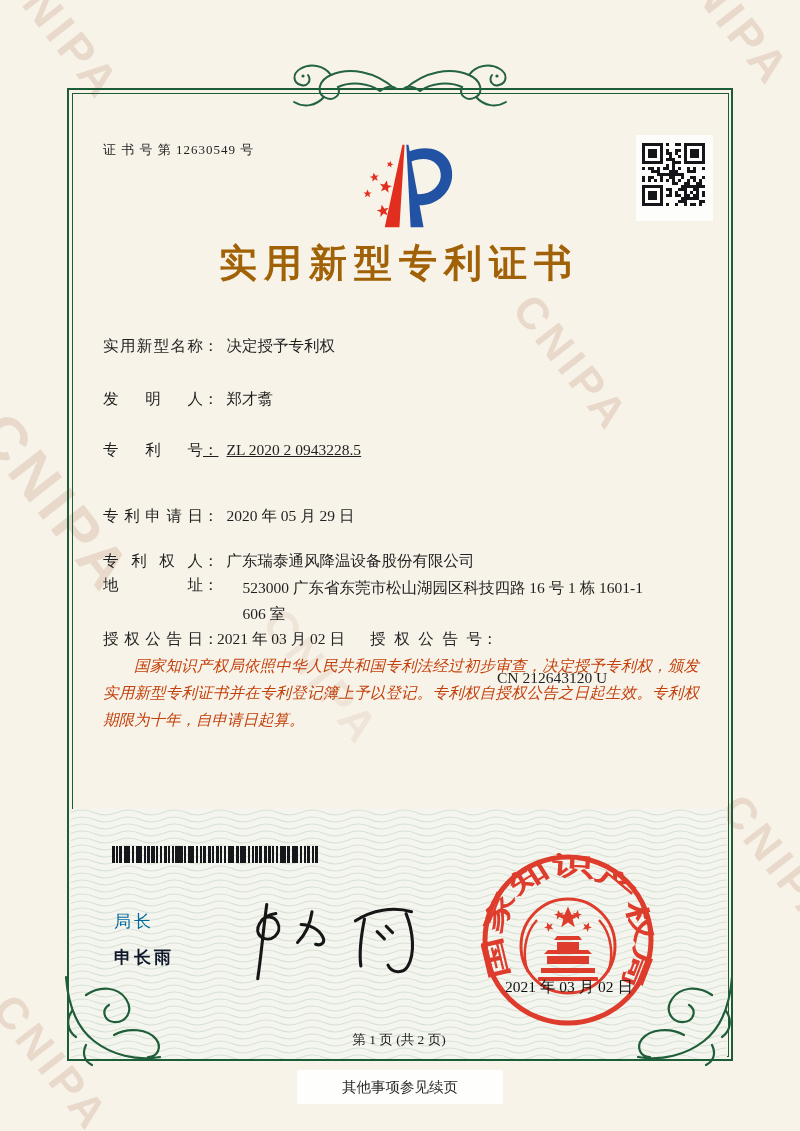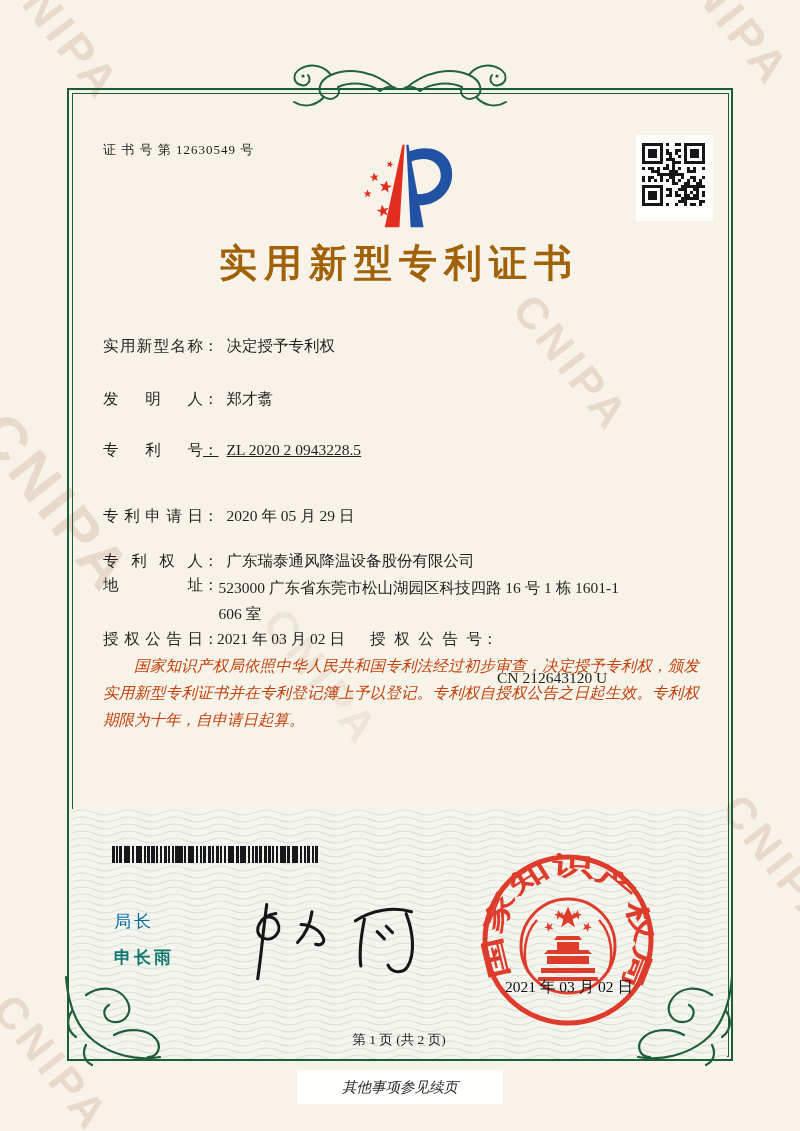--- a/index.html
+++ b/index.html
@@ -15,42 +15,42 @@
   .waves{position:absolute;left:71px;top:809px;width:656px;height:250px;}
   .cert-no{position:absolute;left:103px;top:141px;font-size:13px;letter-spacing:1px;}
   .qr-patch{position:absolute;left:636px;top:135px;width:77px;height:86px;background:#fdfdfb;}
   .qr{position:absolute;left:642px;top:143px;width:63px;height:63px;}
   .logo{position:absolute;left:346px;top:137px;width:112px;height:98px;}
   .title{position:absolute;left:67px;top:238px;width:664px;text-align:center;
          font-size:38px;font-weight:bold;letter-spacing:7px;color:#a16207;}
   .row{position:absolute;left:103px;font-size:15.5px;white-space:nowrap;}
   .flabel{display:inline-block;width:100px;text-align:justify;text-align-last:justify;vertical-align:top;}
   .fvalue{margin-left:8px;}
-  .addr-lines{display:inline-block;margin-left:0;vertical-align:top;line-height:1.65;white-space:normal;}
+  .addr-lines{display:inline-block;margin-left:24px;vertical-align:top;line-height:1.65;white-space:normal;}
   .grant span{position:absolute;white-space:nowrap;}
   .g-l2{width:112px;}
   .paras{position:absolute;left:103px;top:652px;width:596px;font-size:15.5px;
          line-height:27px;text-align:justify;color:#c2410c;font-style:italic;}
   .paras p{margin:0;text-indent:2em;}
   .barcode{position:absolute;left:112px;top:846px;width:206px;height:17px;
     background:
       repeating-linear-gradient(90deg,#15171a 0 2px,rgba(0,0,0,0) 2px 4px),
       repeating-linear-gradient(90deg,#15171a 0 1px,rgba(0,0,0,0) 1px 7px),
       repeating-linear-gradient(90deg,#15171a 0 3px,rgba(0,0,0,0) 3px 13px);}
   .sig-title{position:absolute;left:114px;top:910px;font-size:17px;letter-spacing:3px;
              font-family:"Liberation Sans","DejaVu Sans",sans-serif;font-weight:400;color:#0369a1;}
   .sig-name{position:absolute;left:114px;top:946px;font-size:17px;letter-spacing:3px;
-            font-family:"Liberation Sans","DejaVu Sans",sans-serif;font-weight:600;color:#0f766e;}
+            font-family:"Liberation Sans","DejaVu Sans",sans-serif;font-weight:600;color:#0f172a;}
   .signature{position:absolute;left:236px;top:888px;width:190px;height:100px;}
   .seal{position:absolute;left:481px;top:853px;width:174px;height:174px;opacity:.93;}
   .seal-date{position:absolute;left:498px;top:977px;width:142px;text-align:center;
              font-size:15.5px;color:#101010;white-space:nowrap;}
   .page-info{position:absolute;left:67px;top:1031px;width:664px;text-align:center;font-size:13.5px;}
   .continuation{position:absolute;left:297px;top:1070px;width:206px;height:34px;background:#fefefc;
-                text-align:center;line-height:34px;font-size:14.5px;color:#2a2a2a;font-style:italic;}
+                text-align:center;line-height:34px;font-size:14.5px;color:#2a2a2a;}
 </style>
 </head>
 <body>
 
 <div class="page">
 
   <span class="wm" style="left:-22px;top:2px;font-size:46px;">CNIPA</span>
   <span class="wm" style="left:648px;top:-12px;font-size:46px;">CNIPA</span>
   <span class="wm" style="left:492px;top:338px;font-size:44px;">CNIPA</span>
   <span class="wm" style="left:-48px;top:468px;font-size:60px;">CNIPA</span>

